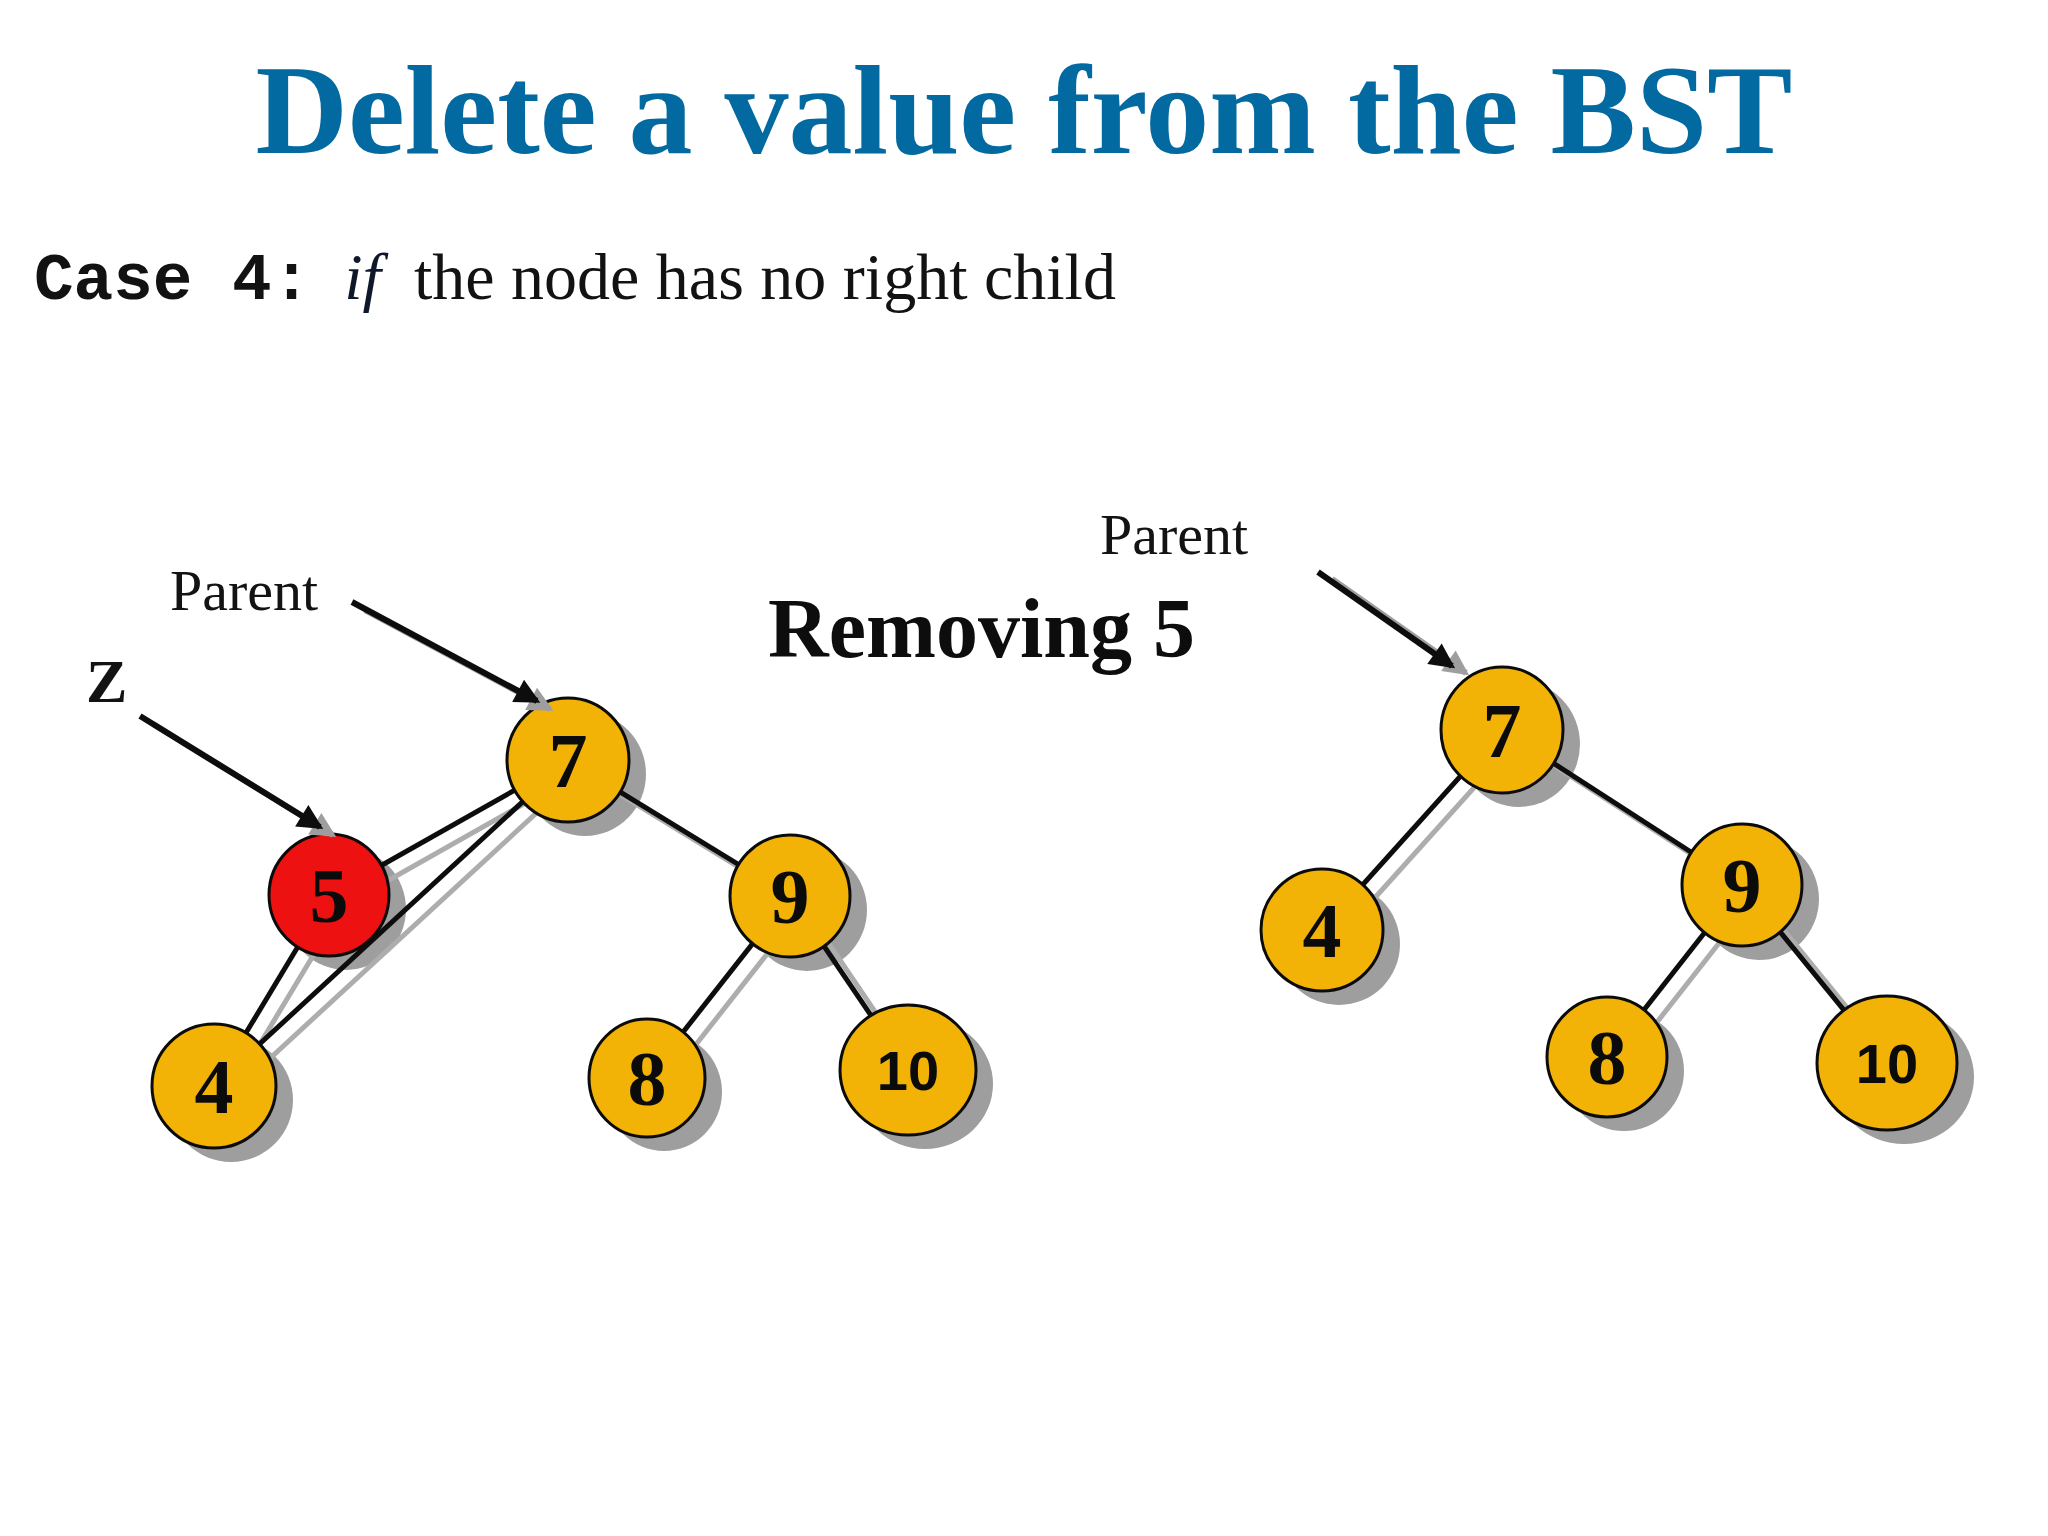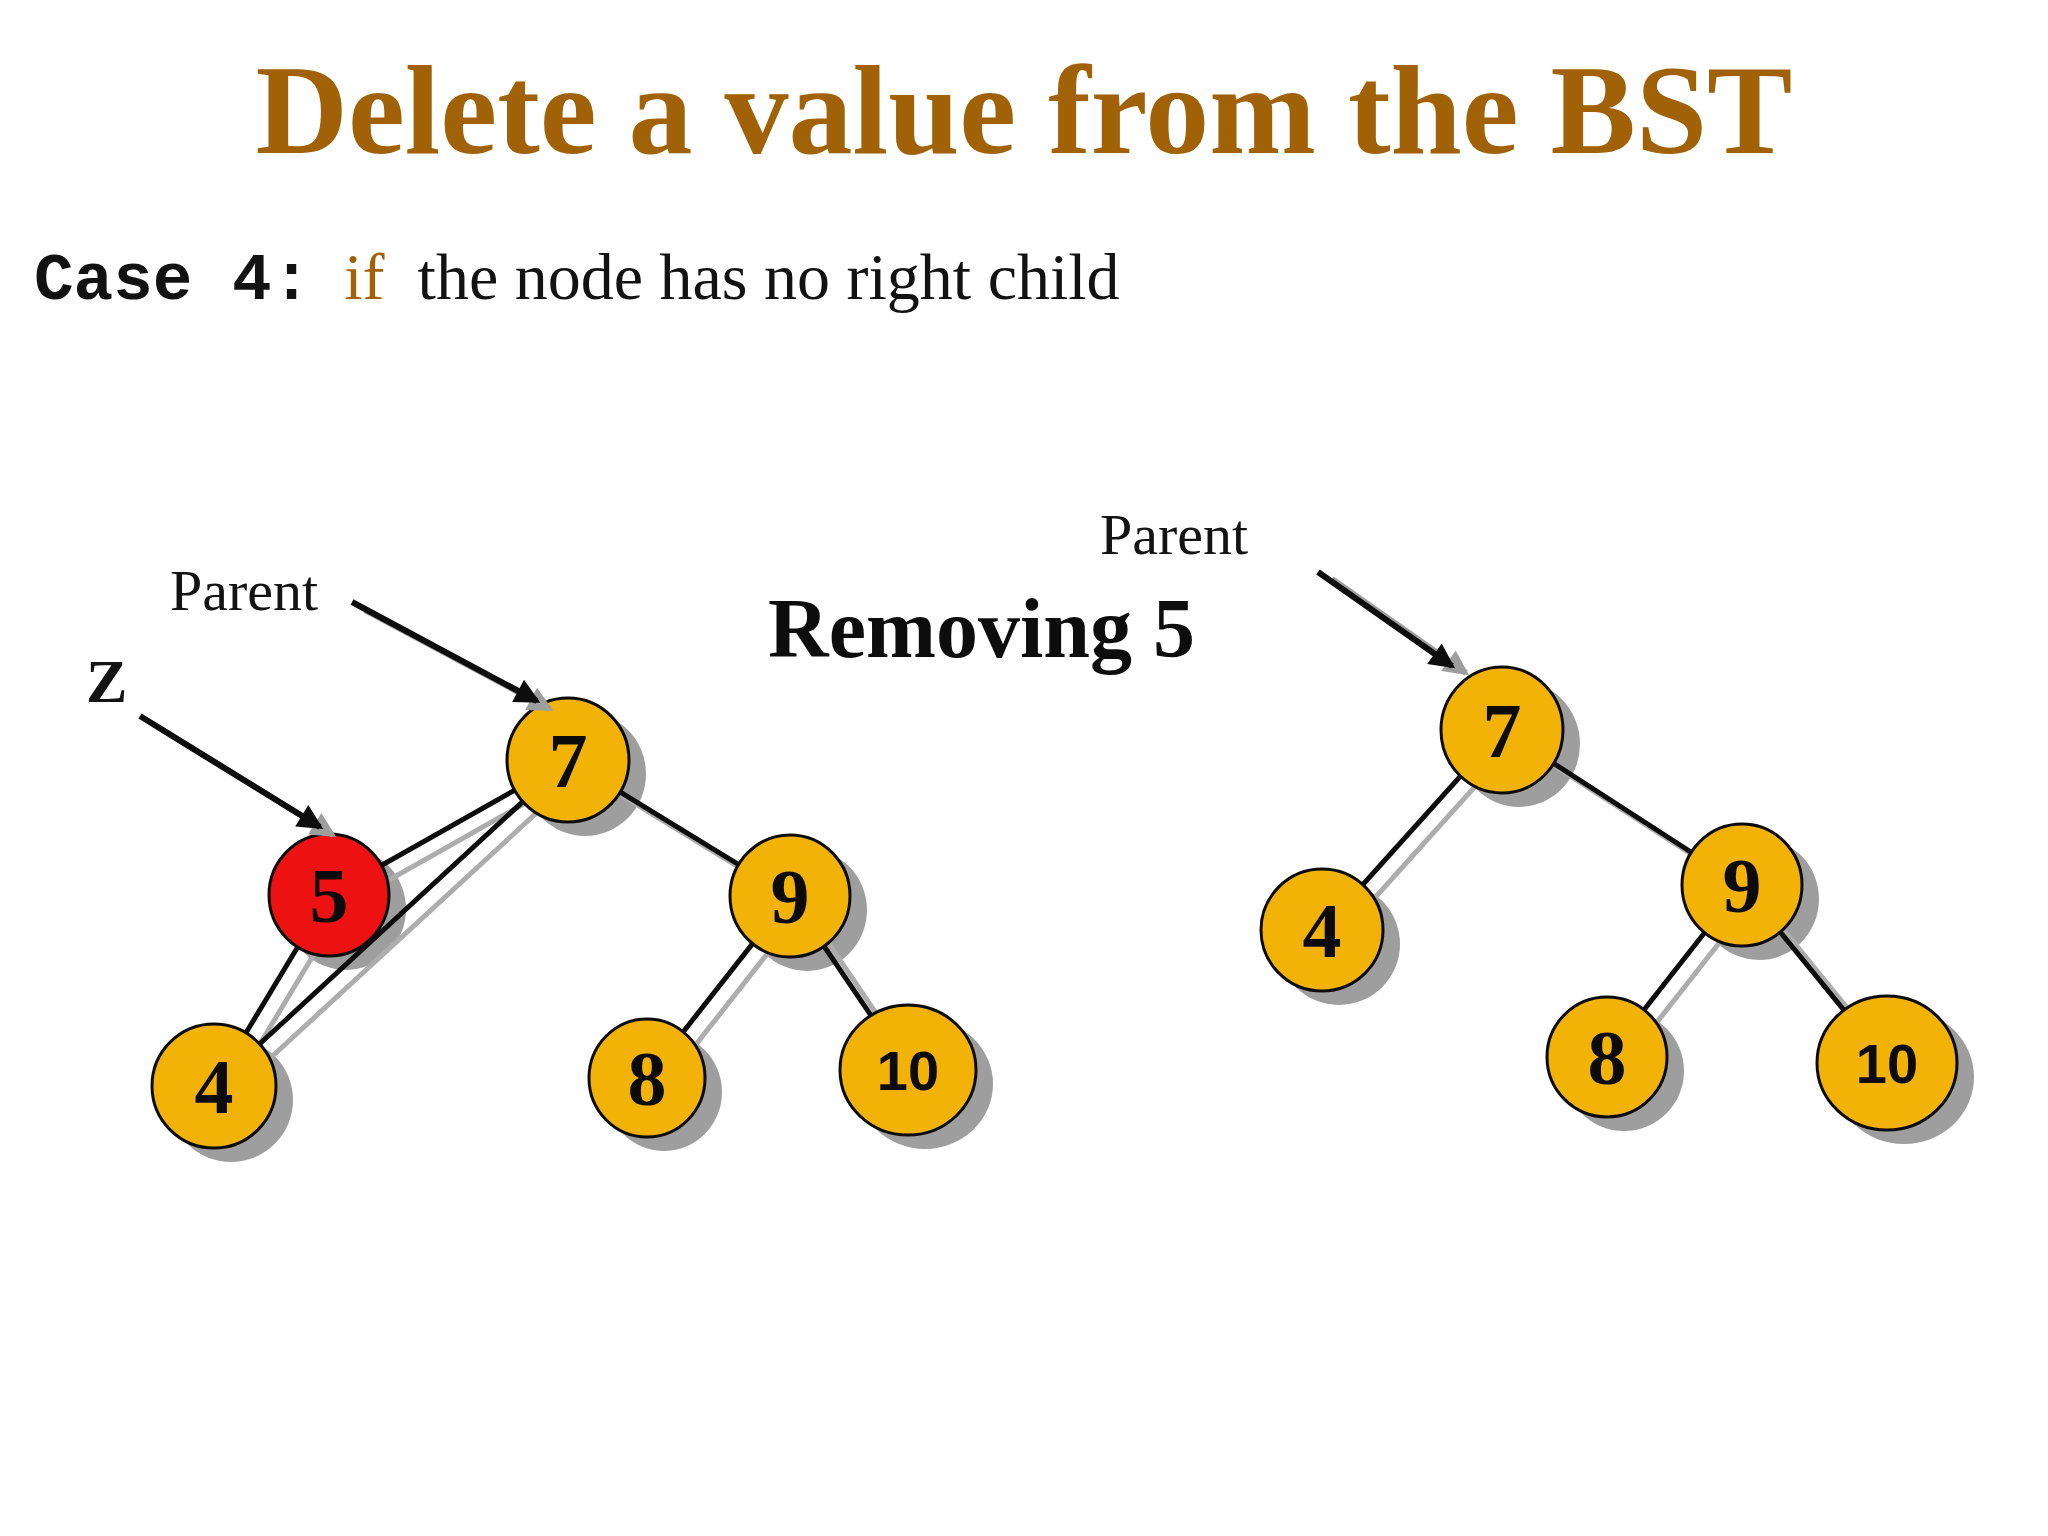--- a/index.html
+++ b/index.html
@@ -2,28 +2,28 @@
 <html><head>
 <meta charset="utf-8">
 <style>
   html,body{margin:0;padding:0;}
   body{
     width:2048px;height:1536px;position:relative;overflow:hidden;
     background:#ffffff;font-family:"Liberation Serif", serif;
   }
   .title{
     position:absolute;left:0;right:0;top:46px;text-align:center;
-    font-size:128px;font-weight:bold;color:#a16207;line-height:1;white-space:nowrap;
+    font-size:128px;font-weight:bold;color:#0369a1;line-height:1;white-space:nowrap;
   }
   .case-block{
     position:absolute;left:34px;top:234px;color:#121212;
     font-size:66px;line-height:1.30;white-space:nowrap;
   }
   .case-label{font-weight:bold;font-family:Liberation Mono, monospace;}
-  .case-keyword{color:#a16207;}
+  .case-keyword{color:#0f172a;font-style:italic;}
   .diagram-svg{position:absolute;left:0;top:0;}
   svg text{user-select:none;}
   .node-digit{font-family:"Liberation Serif", serif;font-weight:bold;font-size:78px;fill:#0b0b0b;}
   .node-digit-sm{font-family:"Liberation Sans", sans-serif;font-weight:bold;font-size:56px;fill:#0b0b0b;}
   .lbl{font-family:"Liberation Serif", serif;font-size:58px;fill:#131313;}
   .lbl-bold{font-family:"Liberation Serif", serif;font-size:62px;font-weight:bold;fill:#131313;}
   .removing-lbl{font-family:"Liberation Serif", serif;font-size:84px;font-weight:bold;fill:#0d0d0d;}
   .edge{stroke:#0d0d0d;stroke-width:5;}
   .edge-sh{stroke:#ADADAD;stroke-width:5;}
   .arrow{stroke:#0d0d0d;stroke-width:6;}

